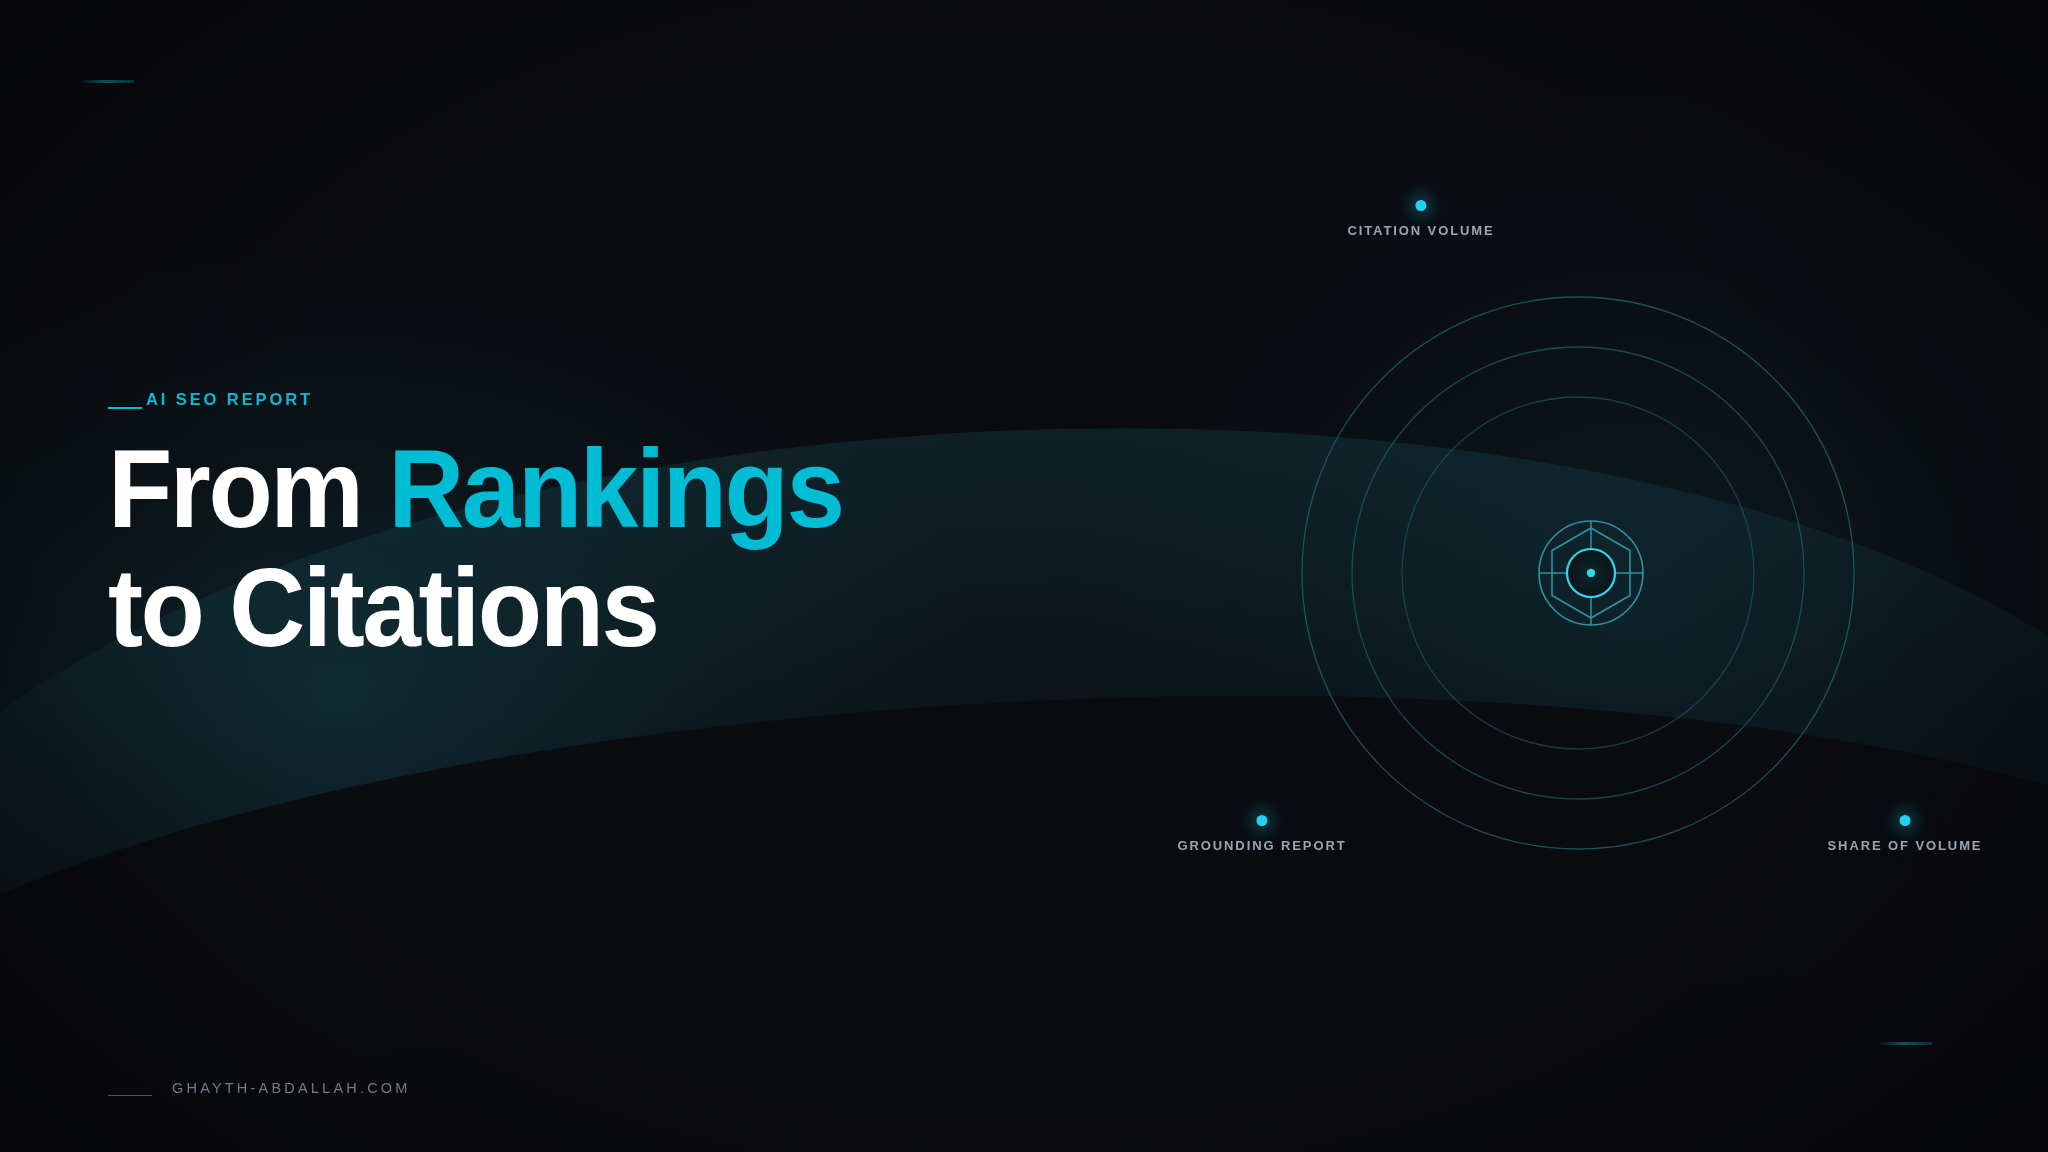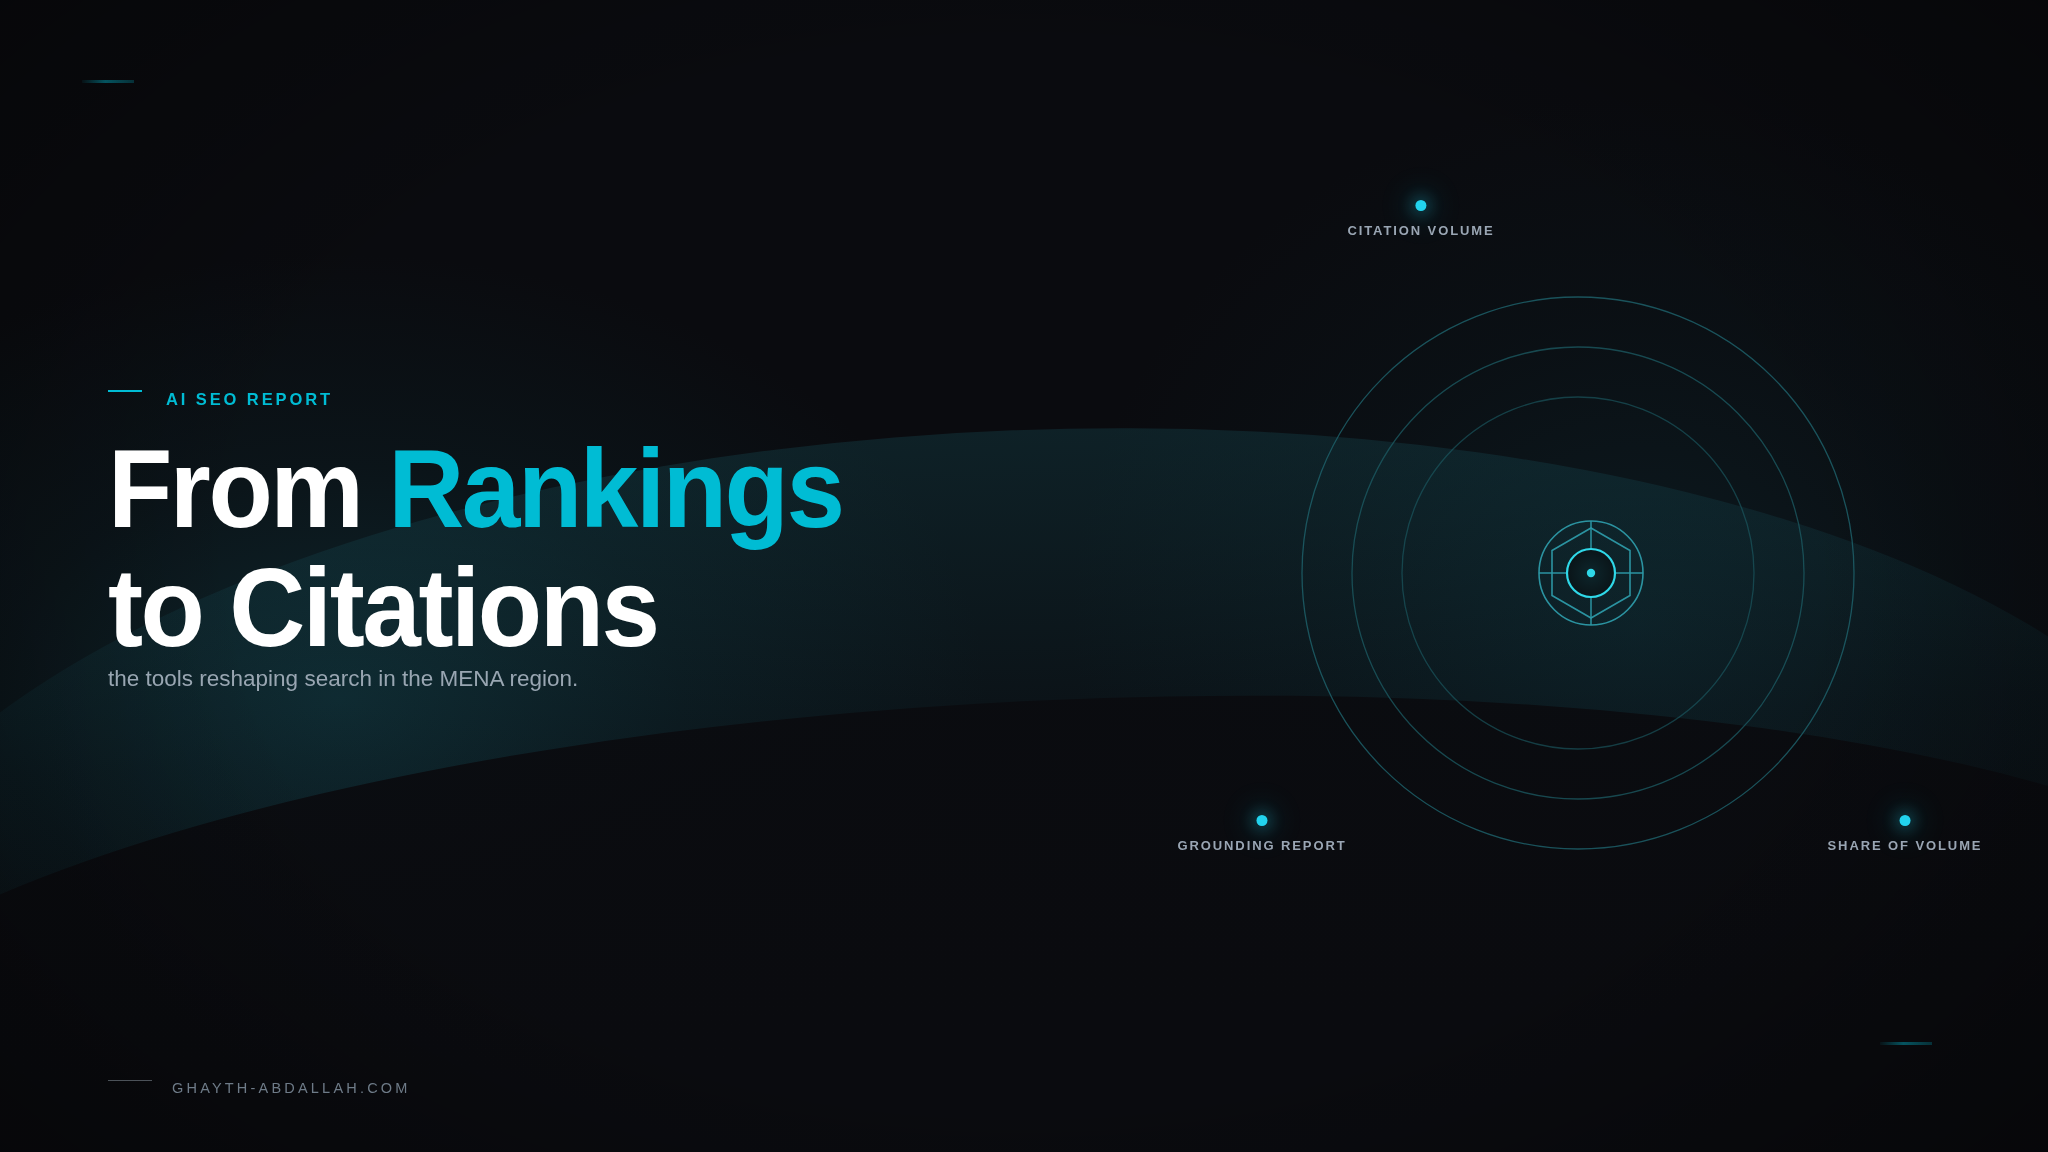--- a/index.html
+++ b/index.html
@@ -77,21 +77,21 @@
   
   #left-col {
     position:absolute;
     left:108px; top:0;
     width:820px; height:1152px;
   }
 
   #eyebrow {
     position:absolute;
     left:0; top:390px;
-    display:flex; align-items:flex-start; gap:24px;
+    display:flex; align-items:flex-end; gap:4px;
   }
   #eyebrow .dash {
     width:34px; height:2px;
     background:#00bcd4;
     display:block;
   }
   #eyebrow .eyebrow-text {
     color:#00bcd4;
     font-size:16.5px;
     font-weight:700;
@@ -123,21 +123,21 @@
     line-height:1.66;
     color:#99a6b2;
     font-weight:400;
   }
   #subtitle .sub-line { display:block; }
 
   
   #footer {
     position:absolute;
     left:108px; top:1080px;
-    display:flex; align-items:flex-start; gap:20px;
+    display:flex; align-items:flex-end; gap:20px;
   }
   #footer .footer-rule {
     width:44px; height:1px;
     background:rgba(160,172,184,0.45);
     display:block;
   }
   #footer .footer-text {
     color:#6e7b88;
     font-size:14.5px;
     font-weight:500;
@@ -265,21 +265,20 @@
       <span class="dash"></span>
       <span class="eyebrow-text">AI SEO REPORT</span>
     </div>
 
     <h1 id="headline">
       <span class="hl-line"><span>From </span><span class="accent">Rankings</span></span>
       <span class="hl-line">to Citations</span>
     </h1>
 
     <p id="subtitle">
-      <span class="sub-line">the tools reshaping search in the MENA region.</span>
     </p>
   </div>
 
   <div id="footer">
     <span class="footer-rule"></span>
     <span class="footer-text">GHAYTH-ABDALLAH.COM</span>
   </div>
 
 </div>
 

